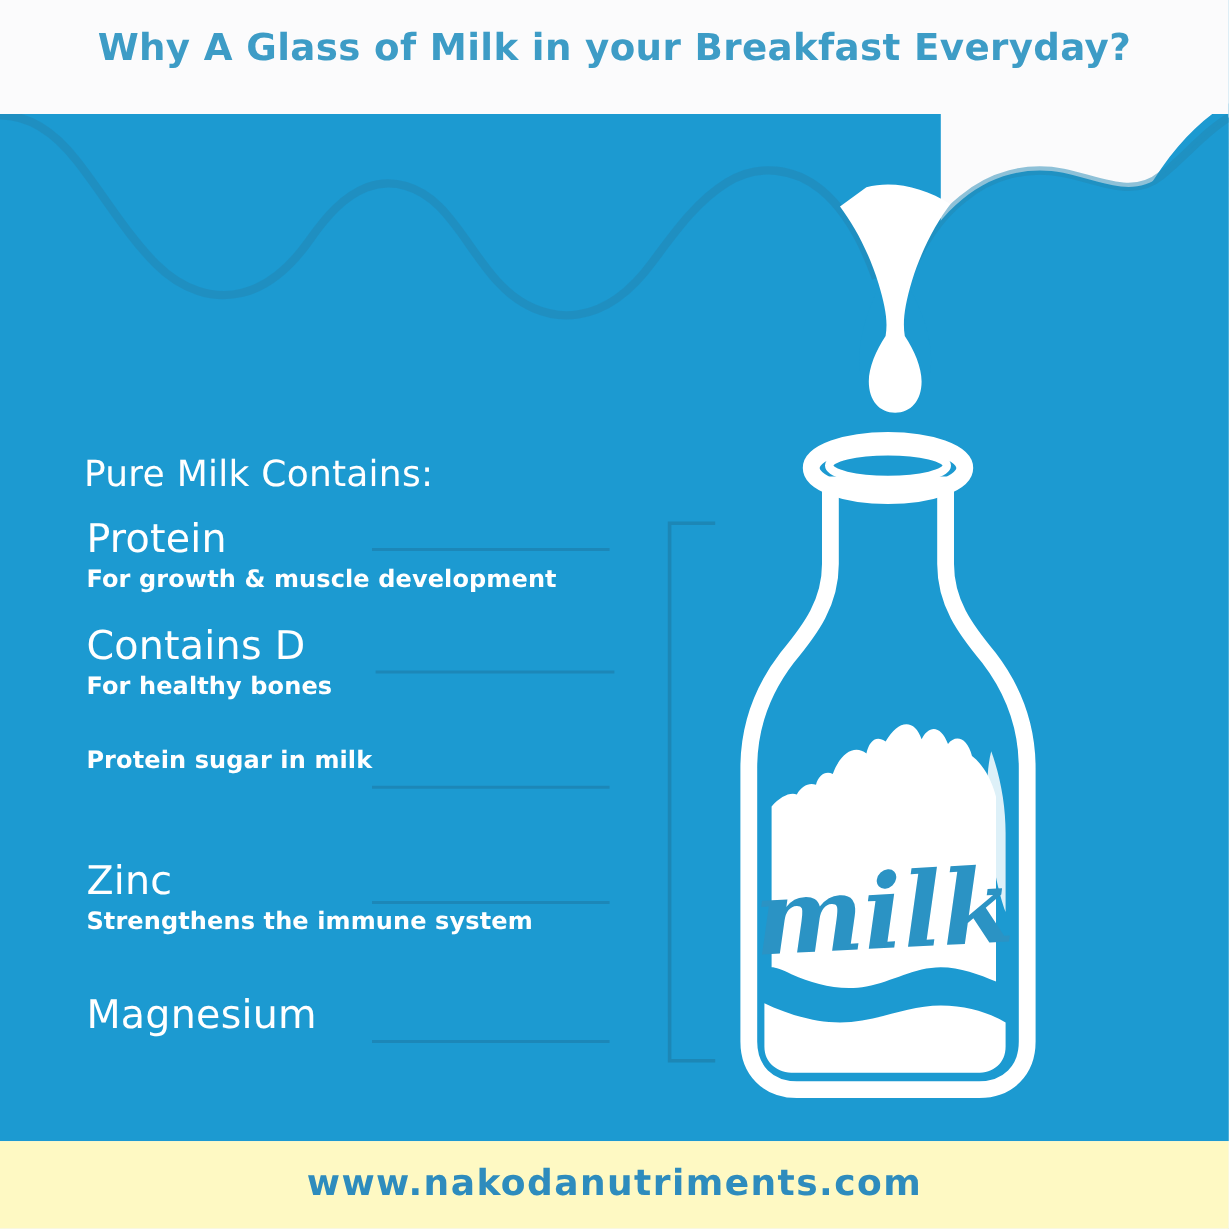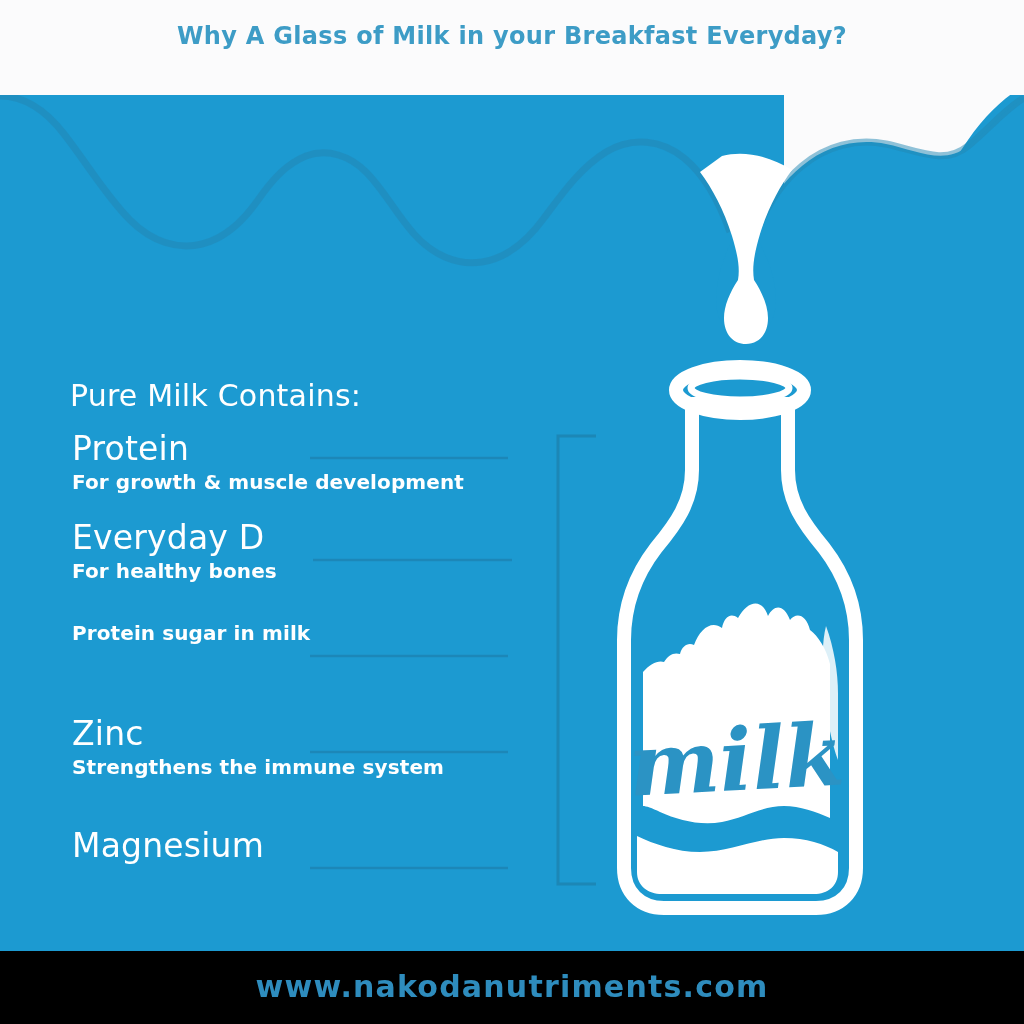--- a/index.html
+++ b/index.html
@@ -27,21 +27,21 @@
     height: 95px;
     background: #fbfbfc;
   }
   .title-text {
     position: absolute;
     left: 0;
     top: 22px;
     width: 1024px;
     text-align: center;
     font-family: "DejaVu Sans", sans-serif;
-    font-size: 24px;
+    font-size: 31px;
     font-weight: 600;
     letter-spacing: 0.3px;
     color: #3d9cc6;
     white-space: nowrap;
   }
 
   
   .poster {
     position: absolute;
     left: 0;
@@ -90,21 +90,21 @@
     white-space: nowrap;
   }
 
   
   .footer {
     position: absolute;
     left: 0;
     top: 951px;
     width: 1024px;
     height: 73px;
-    background: #000000;
+    background: #fef9c3;
   }
   .footer-url {
     position: absolute;
     left: 0;
     top: 18px;
     width: 1024px;
     text-align: center;
     font-size: 30px;
     font-weight: 700;
     color: #2e8cbd;
@@ -249,21 +249,21 @@
   </div>
 
   <div class="list-heading">Pure Milk Contains:</div>
 
   <div class="nutrient" style="top:432px">
     <div class="nutrient-name">Protein</div>
     <div class="nutrient-desc">For growth &amp; muscle development</div>
   </div>
 
   <div class="nutrient" style="top:521px">
-    <div class="nutrient-name">Everyday D</div>
+    <div class="nutrient-name">Contains D</div>
     <div class="nutrient-desc">For healthy bones</div>
   </div>
 
   <div class="nutrient" style="top:618px">
     <div class="nutrient-desc">Protein sugar in milk</div>
   </div>
 
   <div class="nutrient" style="top:717px">
     <div class="nutrient-name">Zinc</div>
     <div class="nutrient-desc">Strengthens the immune system</div>

